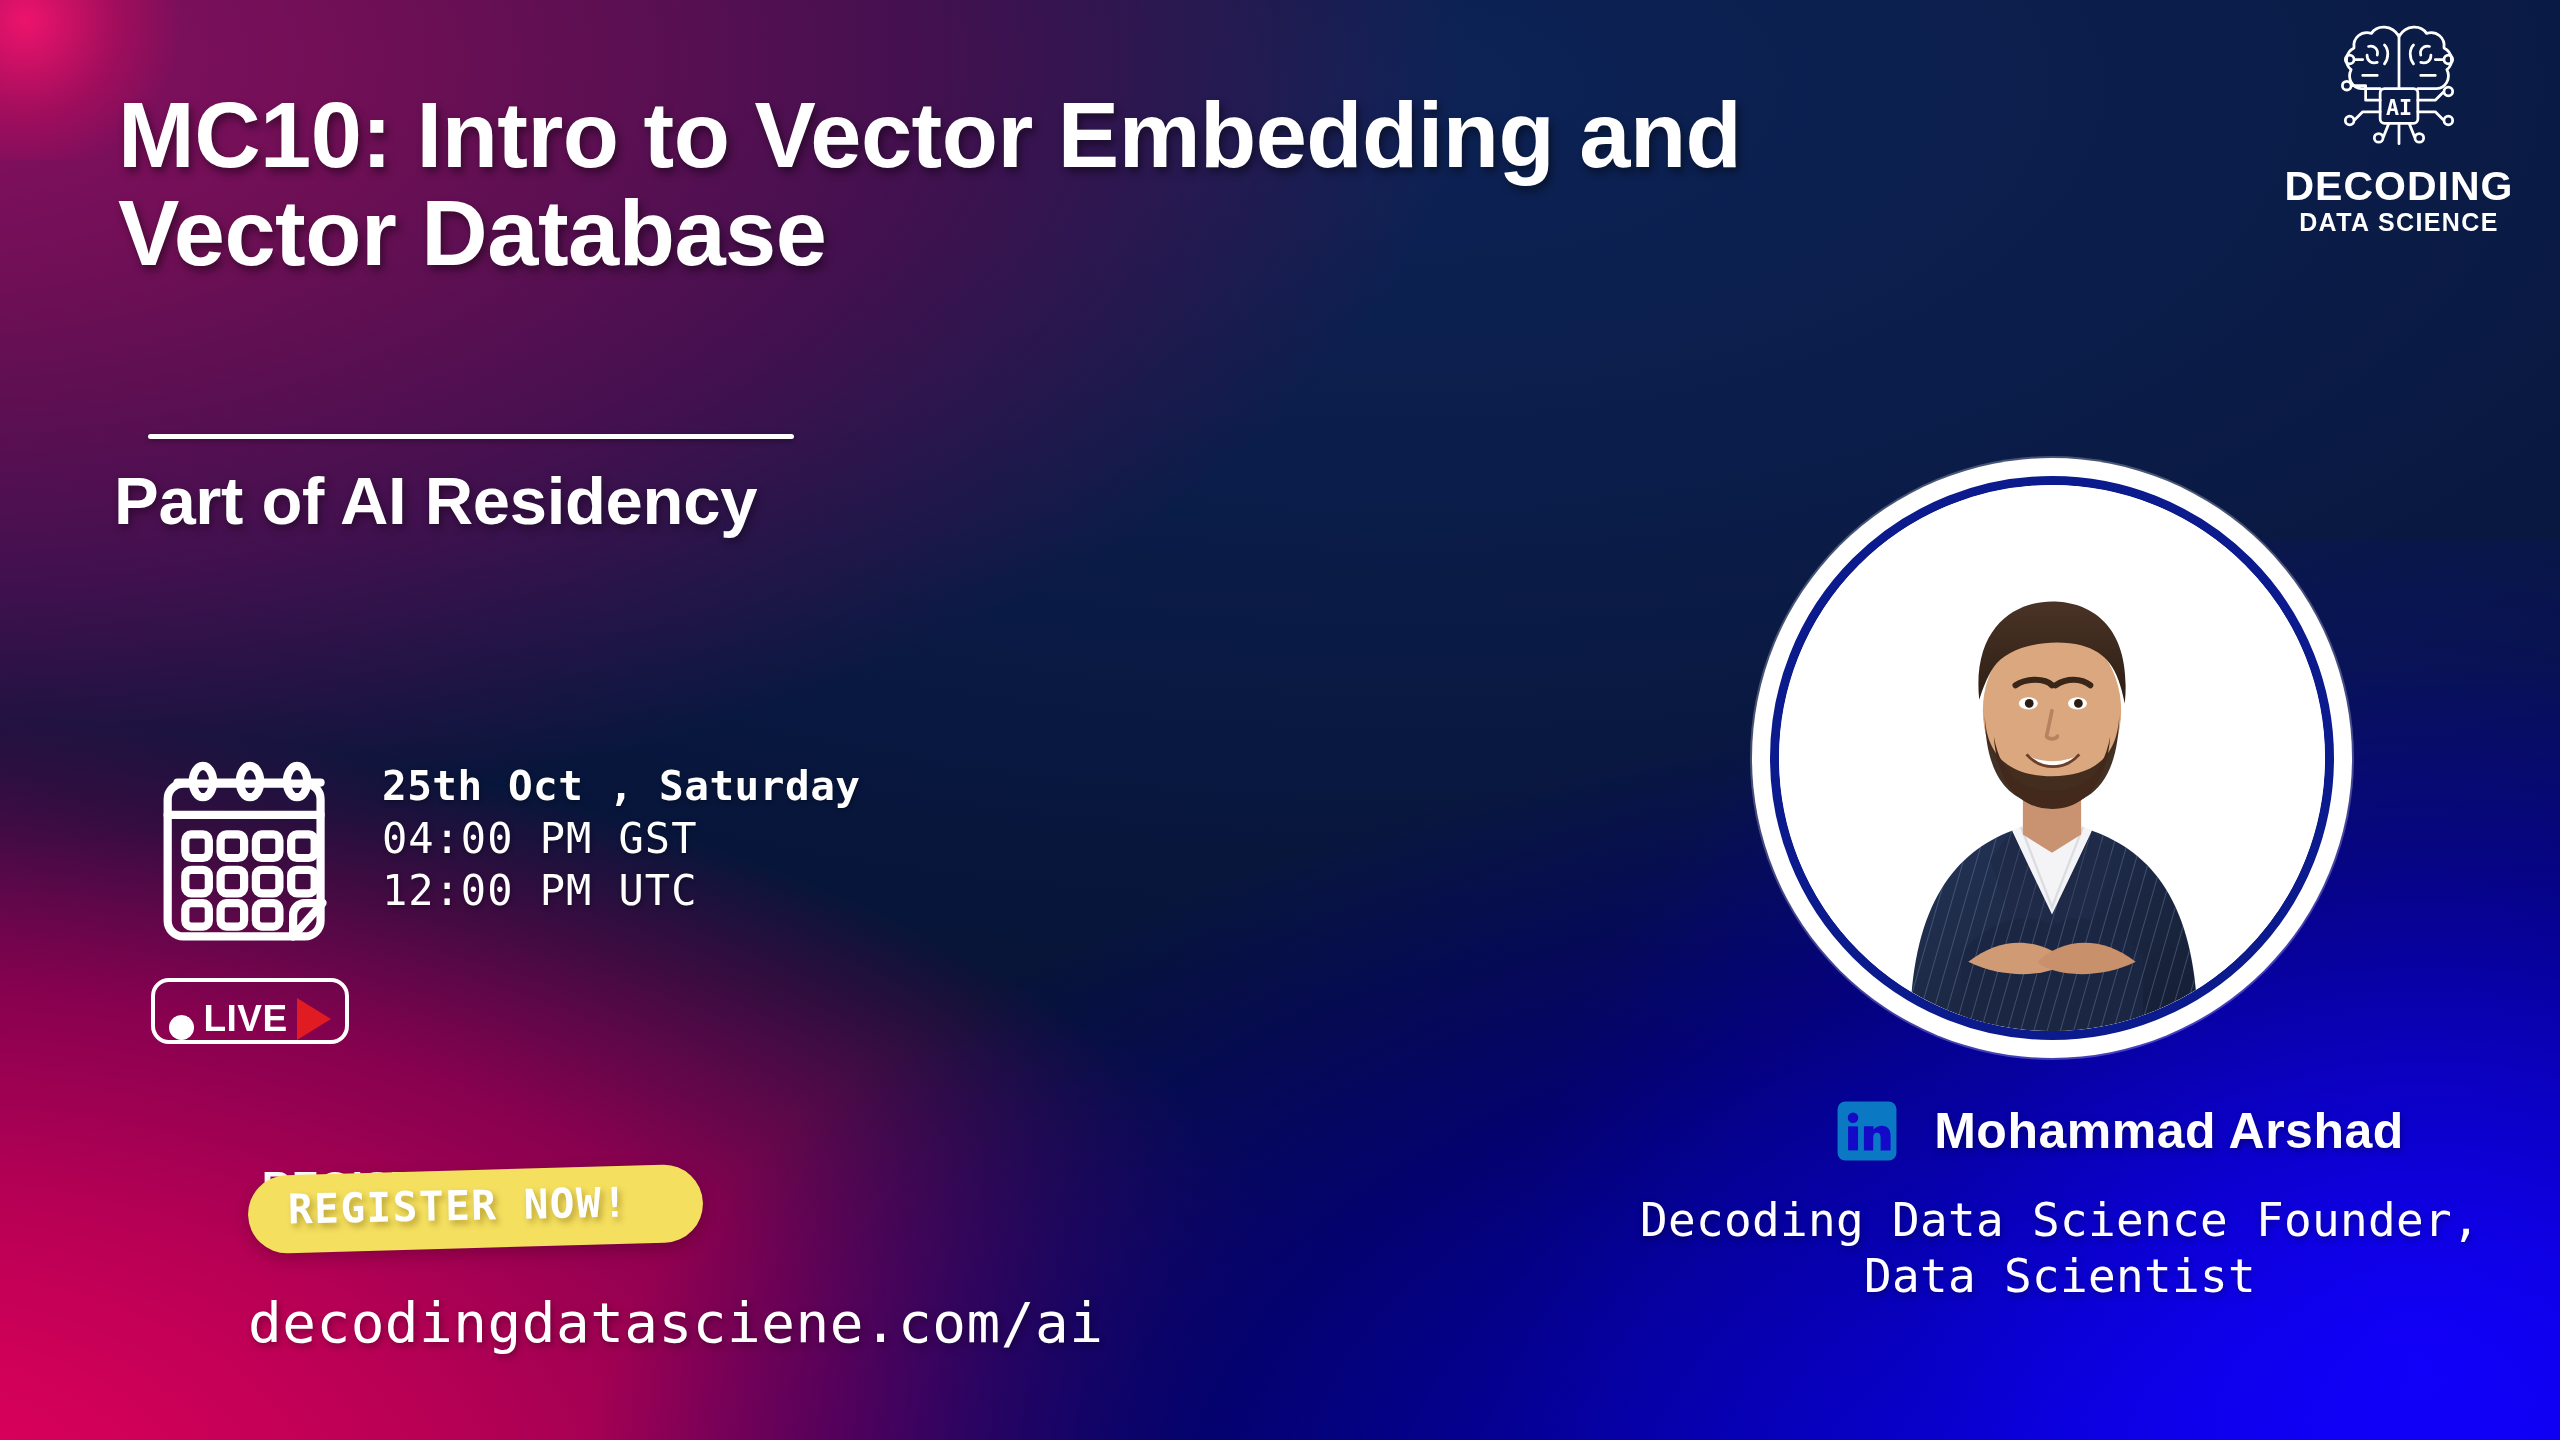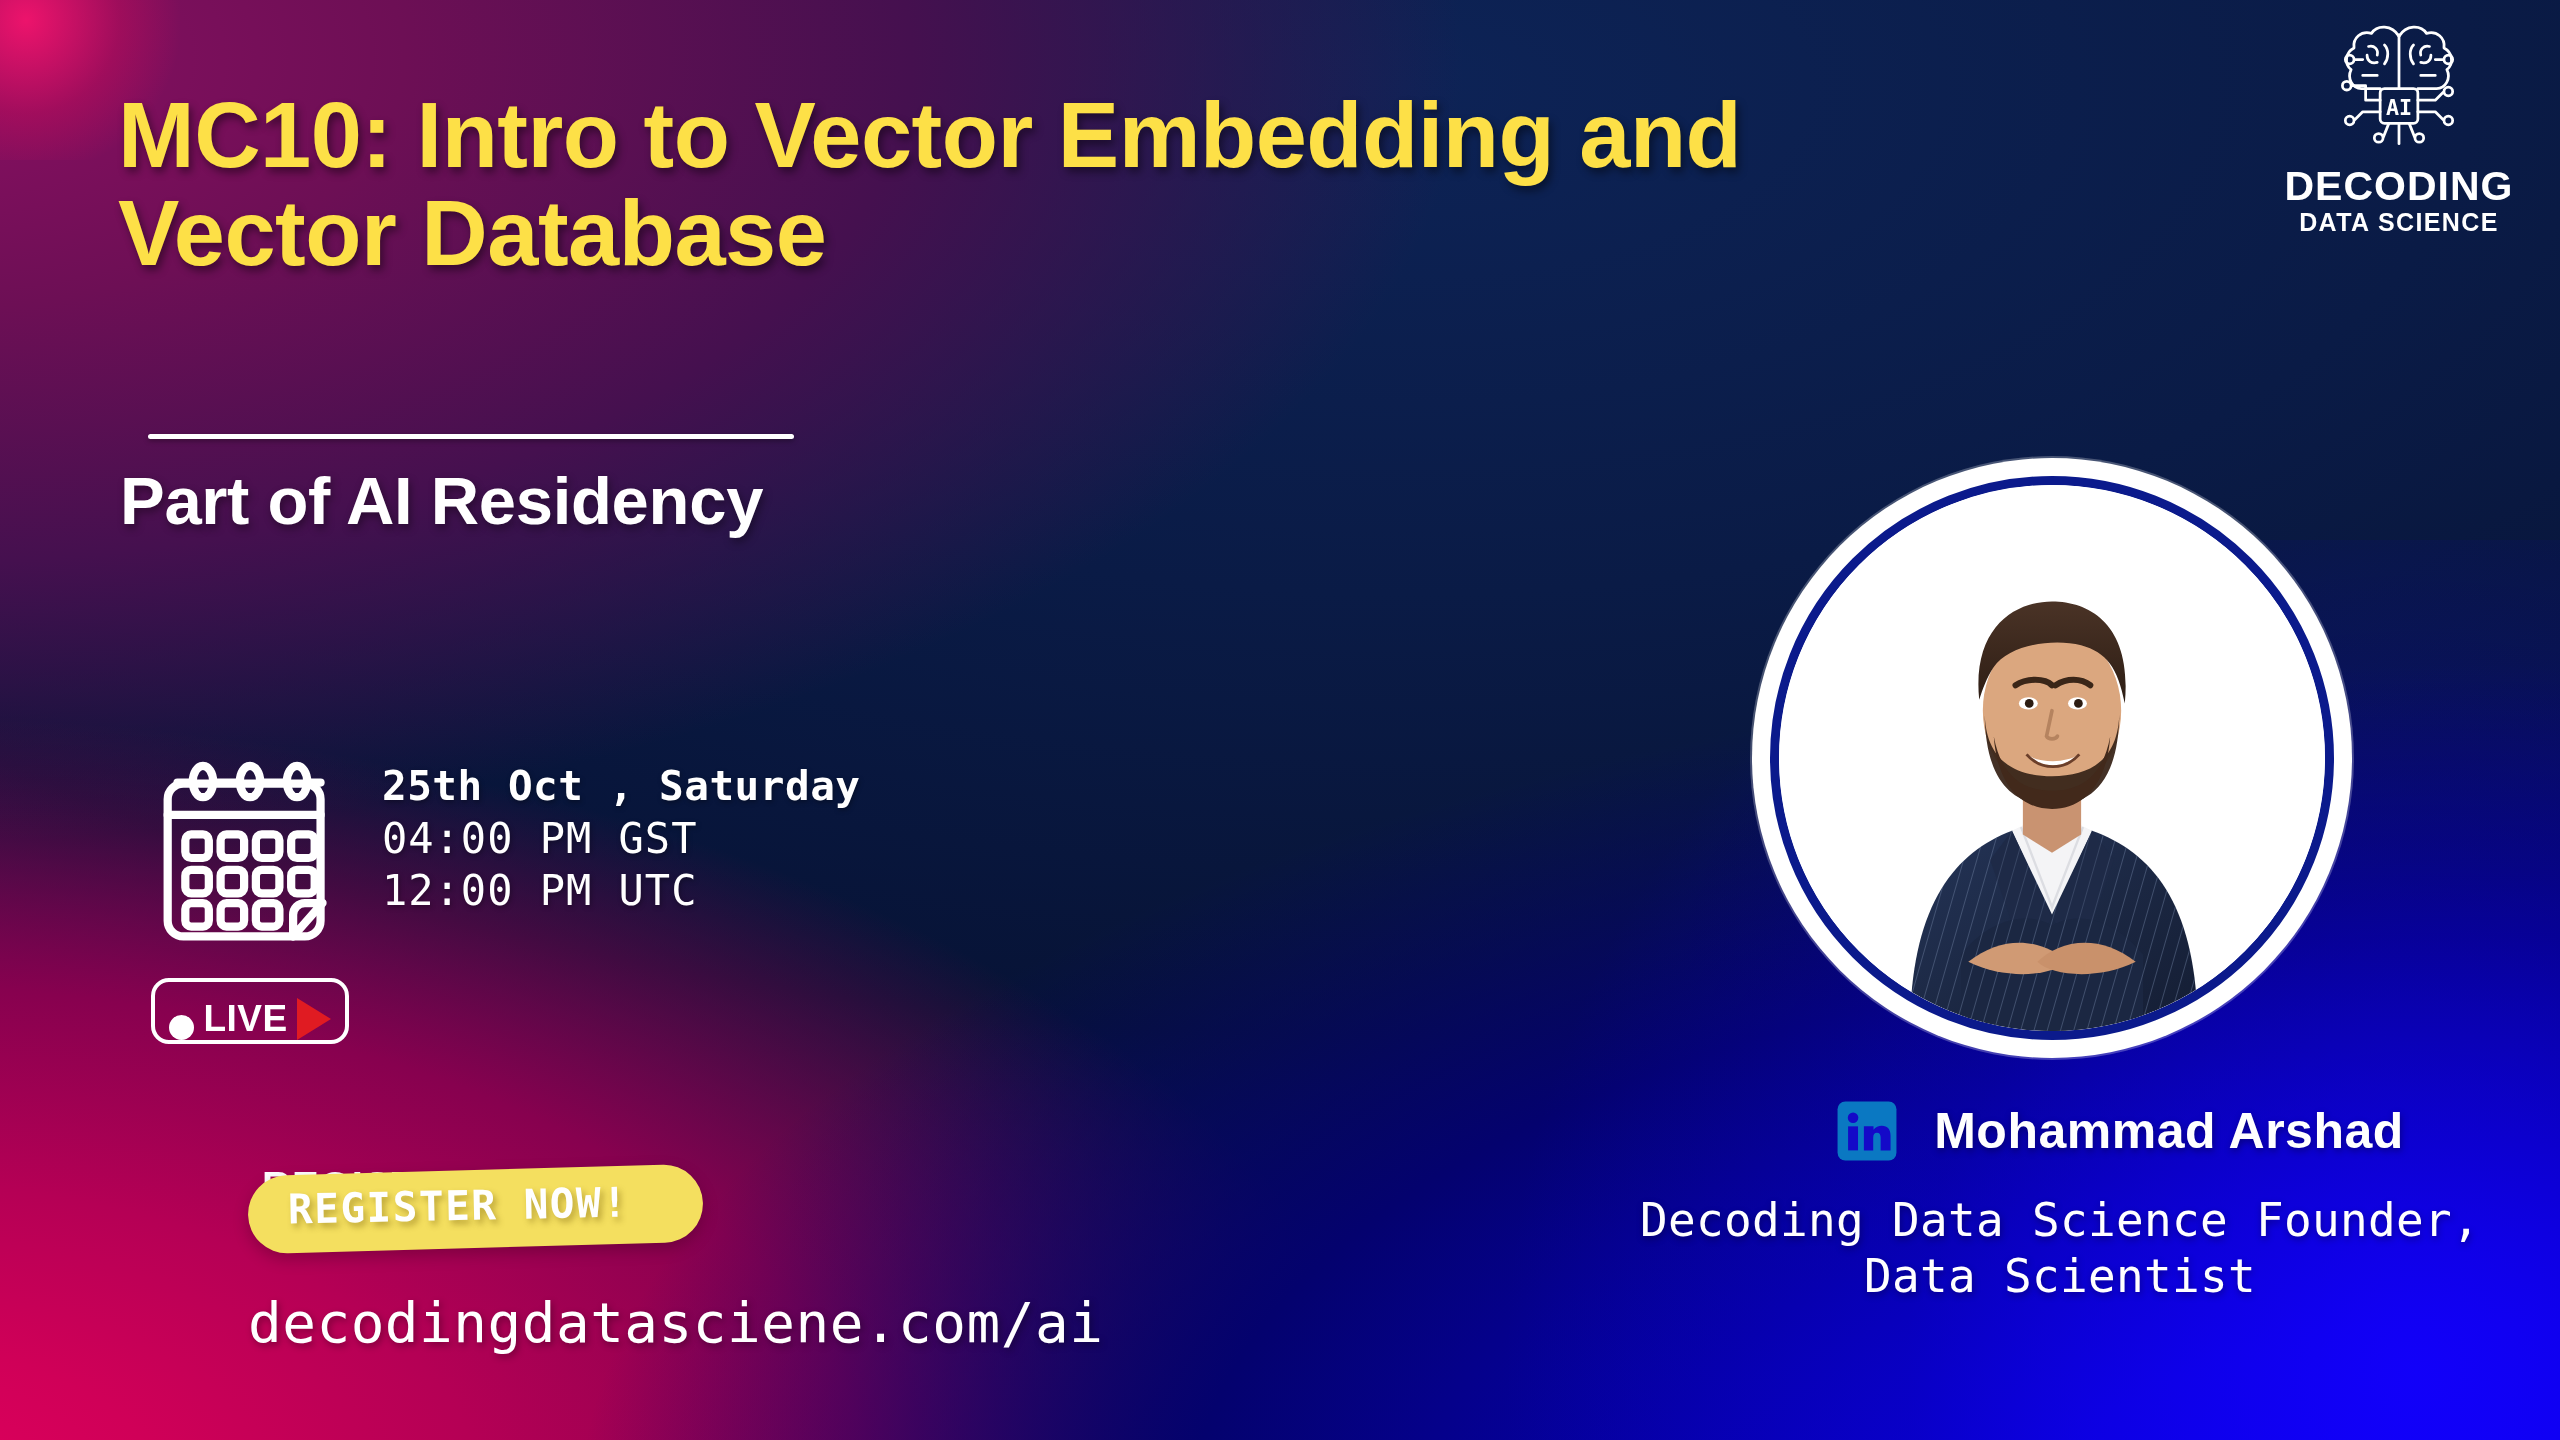--- a/index.html
+++ b/index.html
@@ -25,33 +25,33 @@
     background:radial-gradient(circle at 30% 30%, rgba(255,20,110,.85) 0%, rgba(220,10,90,.35) 45%, rgba(160,10,80,0) 75%);
   }
   .bg-bluewash{
     position:absolute; right:0; bottom:0; width:1200px; height:900px;
     background:radial-gradient(circle at 88% 92%, rgba(20,0,255,.75) 0%, rgba(10,0,200,.35) 38%, rgba(5,0,140,0) 68%);
   }
 
   
   .title{
     position:absolute; left:118px; top:86px; width:2080px;
-    font-size:92px; line-height:1.07; font-weight:700; color:#fde047;
+    font-size:92px; line-height:1.07; font-weight:700; color:#ffffff;
     letter-spacing:-.5px; font-stretch:condensed;
     text-shadow:3px 5px 9px rgba(0,0,0,.45);
     font-family:"Liberation Sans Narrow","Liberation Sans",sans-serif;
   }
   .title .l2{ display:block; }
 
   .divider{
     position:absolute; left:148px; top:434px; width:646px; height:5px;
     background:#fff; border-radius:3px; box-shadow:0 2px 5px rgba(0,0,0,.35);
   }
   .subtitle{
-    position:absolute; left:120px; top:462px;
+    position:absolute; left:114px; top:462px;
     font-size:67px; font-weight:700; color:#fff; letter-spacing:-.3px;
     font-family:"Liberation Sans Narrow","Liberation Sans",sans-serif;
     text-shadow:2px 4px 8px rgba(0,0,0,.4);
   }
 
   
   .sched{ position:absolute; left:150px; top:760px; display:flex; gap:32px; }
   .sched-left{ display:flex; flex-direction:column; align-items:center; gap:22px; }
   .cal-icon{ width:200px; height:196px; display:block; }
   .live-badge{

